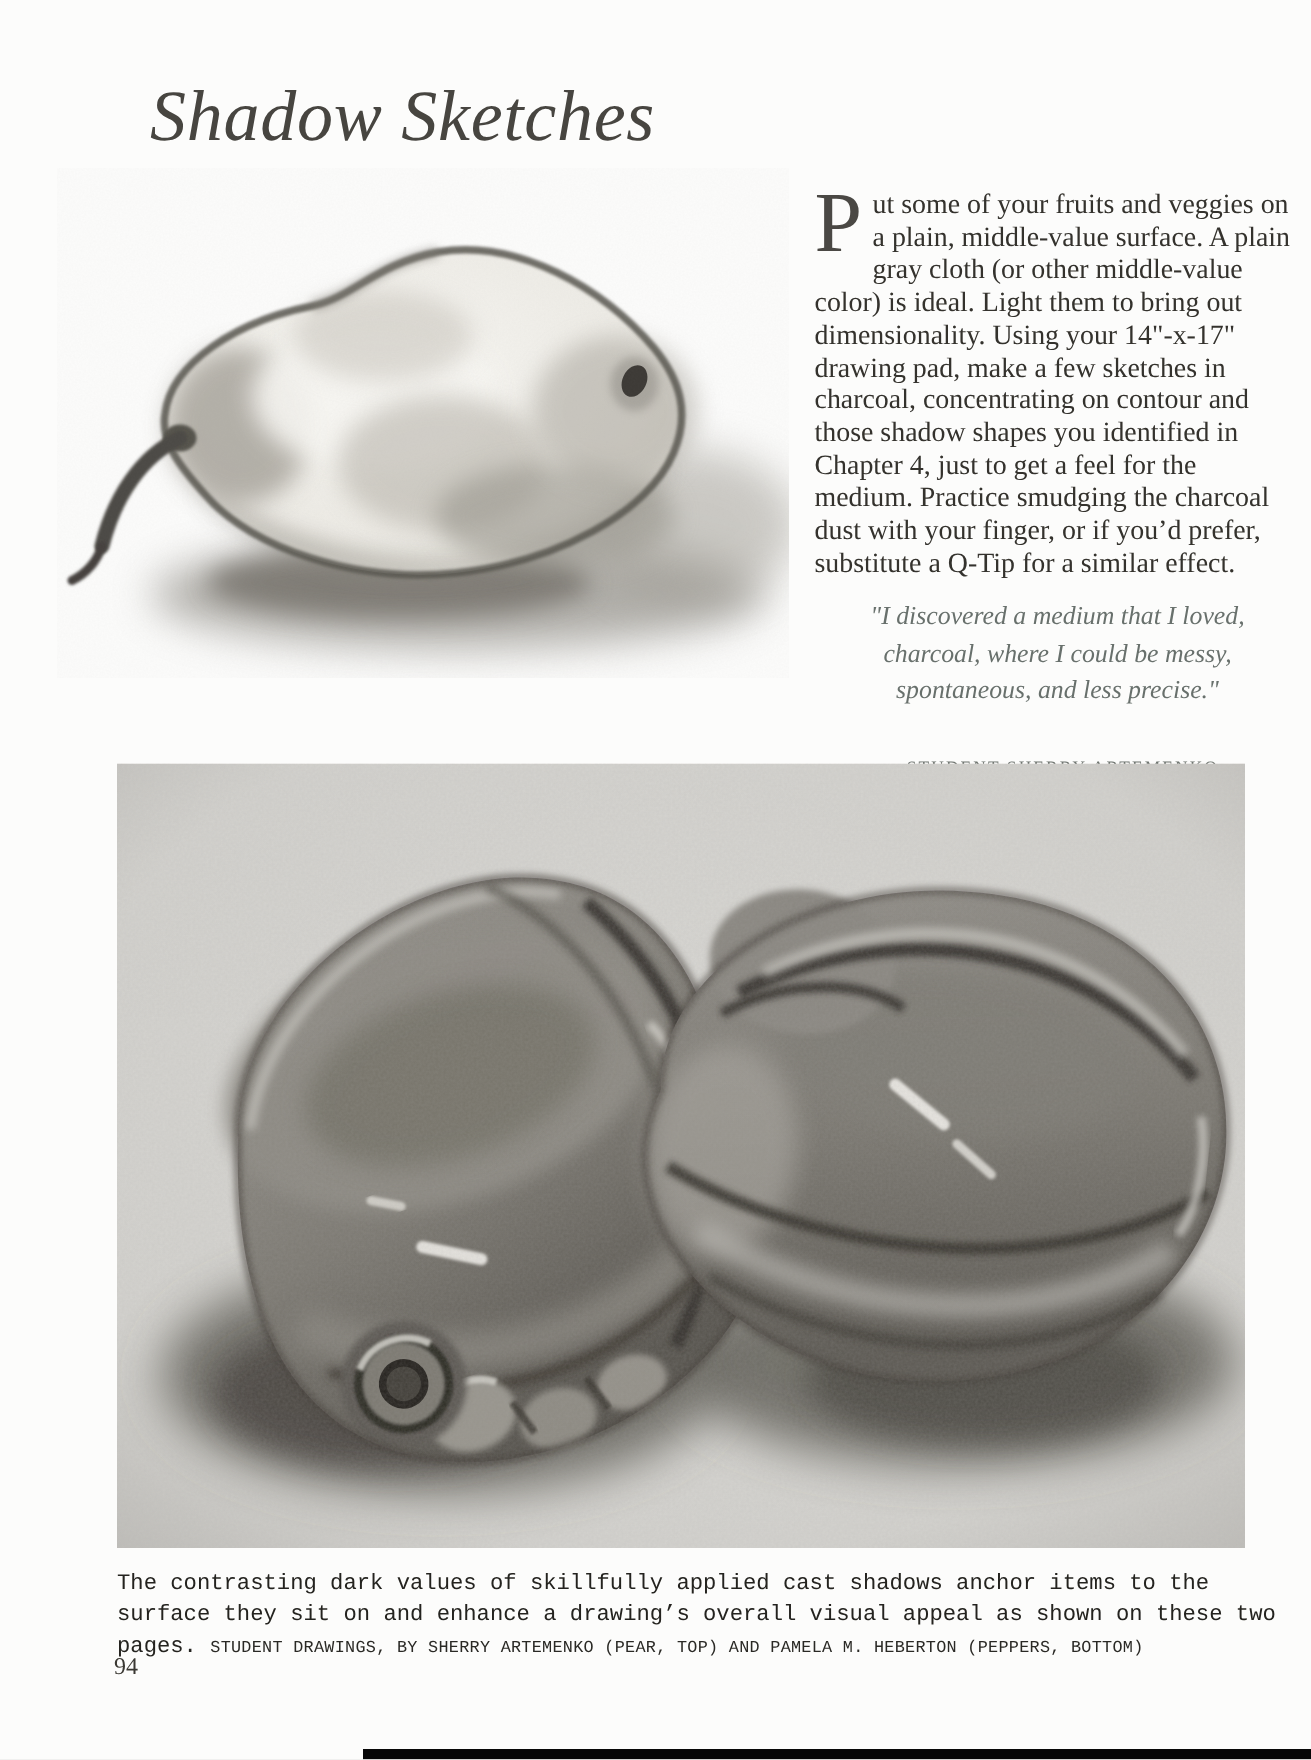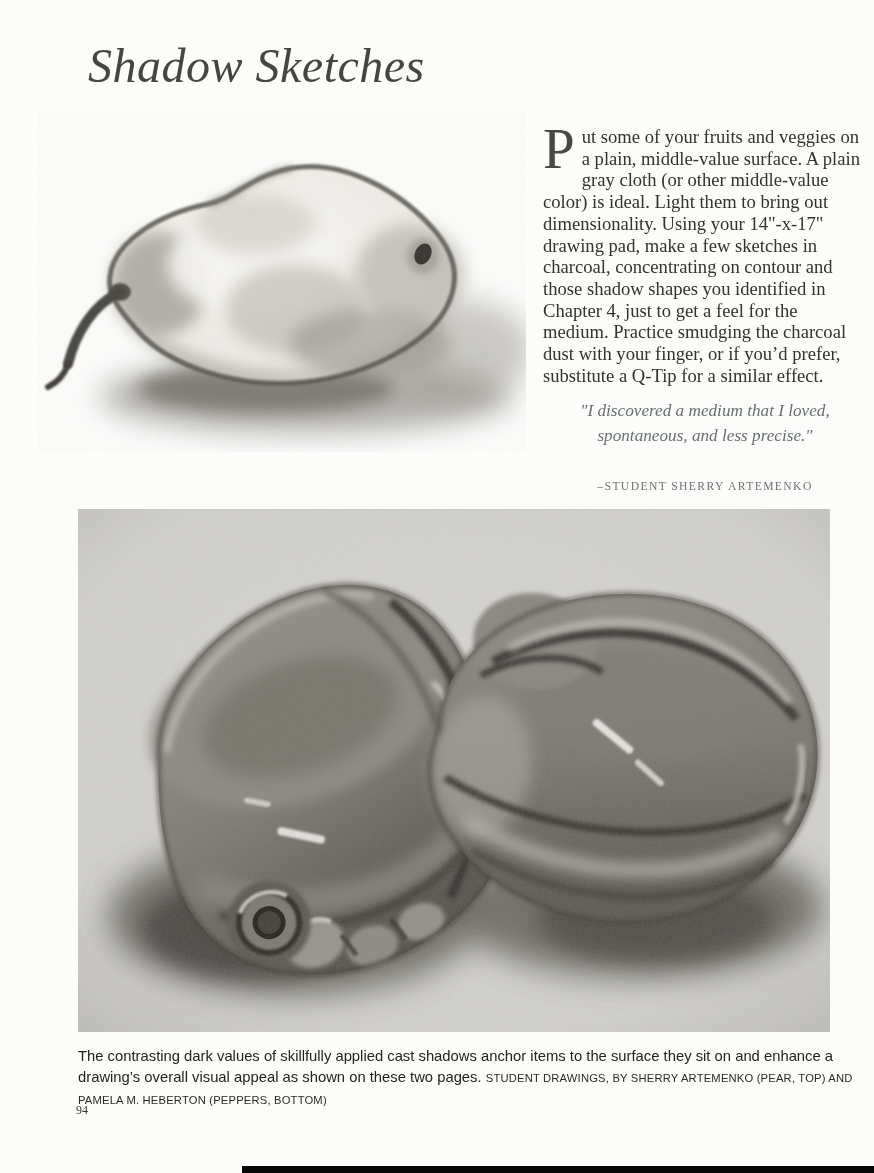--- a/index.html
+++ b/index.html
@@ -3,21 +3,21 @@
 <meta charset="utf-8">
 <style>
   html,body{margin:0;padding:0;background:#e8e8e6;}
   .page{
     position:relative;width:874px;height:1173px;margin:0 auto;
     background:#fcfcfb;overflow:hidden;
     font-family:"Liberation Serif", serif;color:#35332f;
   }
   
   .title{
-    position:absolute;left:88px;top:38px;margin:0;
+    position:absolute;left:88px;top:38px;margin:12px;
     font-family:"Liberation Serif", serif;font-style:italic;font-weight:400;
     font-size:48px;letter-spacing:.5px;color:#474540;
   }
   
   .pear-wrap{position:absolute;left:38px;top:112px;width:488px;height:340px;}
   .pear-wrap svg{width:100%;height:100%;display:block;}
   
   .body-col{
     position:absolute;left:543px;top:126px;width:324px;
     font-size:18.6px;line-height:21.7px;color:#34322d;text-align:left;
@@ -35,30 +35,30 @@
   .quote-attr{
     margin-top:27px;font-style:normal;font-size:11.6px;letter-spacing:1.4px;
     color:#6e746f;
   }
   
   .peppers-wrap{position:absolute;left:78px;top:509px;width:752px;height:523px;}
   .peppers-wrap svg{width:100%;height:100%;display:block;}
   
   .caption{
     position:absolute;left:78px;top:1046px;width:786px;
-    font-family:Liberation Sans, sans-serif;
+    font-family:Liberation Mono, monospace;
     font-size:14.8px;line-height:21px;color:#24231f;
   }
   .caption .credit{
     font-size:11.2px;letter-spacing:.2px;color:#2a2925;
   }
   
   .pagenum{
     position:absolute;left:76px;top:1103px;
-    font-size:12px;color:#3a3833;
+    font-size:16px;color:#3a3833;
   }
   
   .scan-bar{
     position:absolute;left:242px;top:1166px;width:632px;height:7px;
     background:#070707;
   }
 </style>
 </head>
 <body>
 
@@ -118,20 +118,21 @@
       <rect width="488" height="340" filter="url(#p-grain)" opacity="0.09"></rect>
     </svg>
   </div>
 
   <div class="body-col">
     <p><span class="dropcap">P</span><span>ut some of your fruits and veggies on a plain, middle-value surface. A plain gray cloth (or other middle-value color) is ideal. Light them to bring out dimensionality. Using your 14"-x-17" drawing pad, make a few sketches in charcoal, concentrating on contour and those shadow shapes you identified in Chapter 4, just to get a feel for the medium. Practice smudging the charcoal dust with your finger, or if you’d prefer, substitute a Q-Tip for a similar effect.</span></p>
   </div>
 
   <div class="quote">
     <div>"I discovered a medium that I loved,</div>
+    <div>charcoal, where I could be messy,</div>
     <div>spontaneous, and less precise."</div>
     <div class="quote-attr">–STUDENT SHERRY ARTEMENKO</div>
   </div>
 
   <div class="peppers-wrap">
     <svg viewBox="0 0 752 523">
       <defs>
         <filter id="q-b1" x="-30%" y="-30%" width="160%" height="160%">
             <feGaussianBlur stdDeviation="1.2"></feGaussianBlur>
           </filter>

